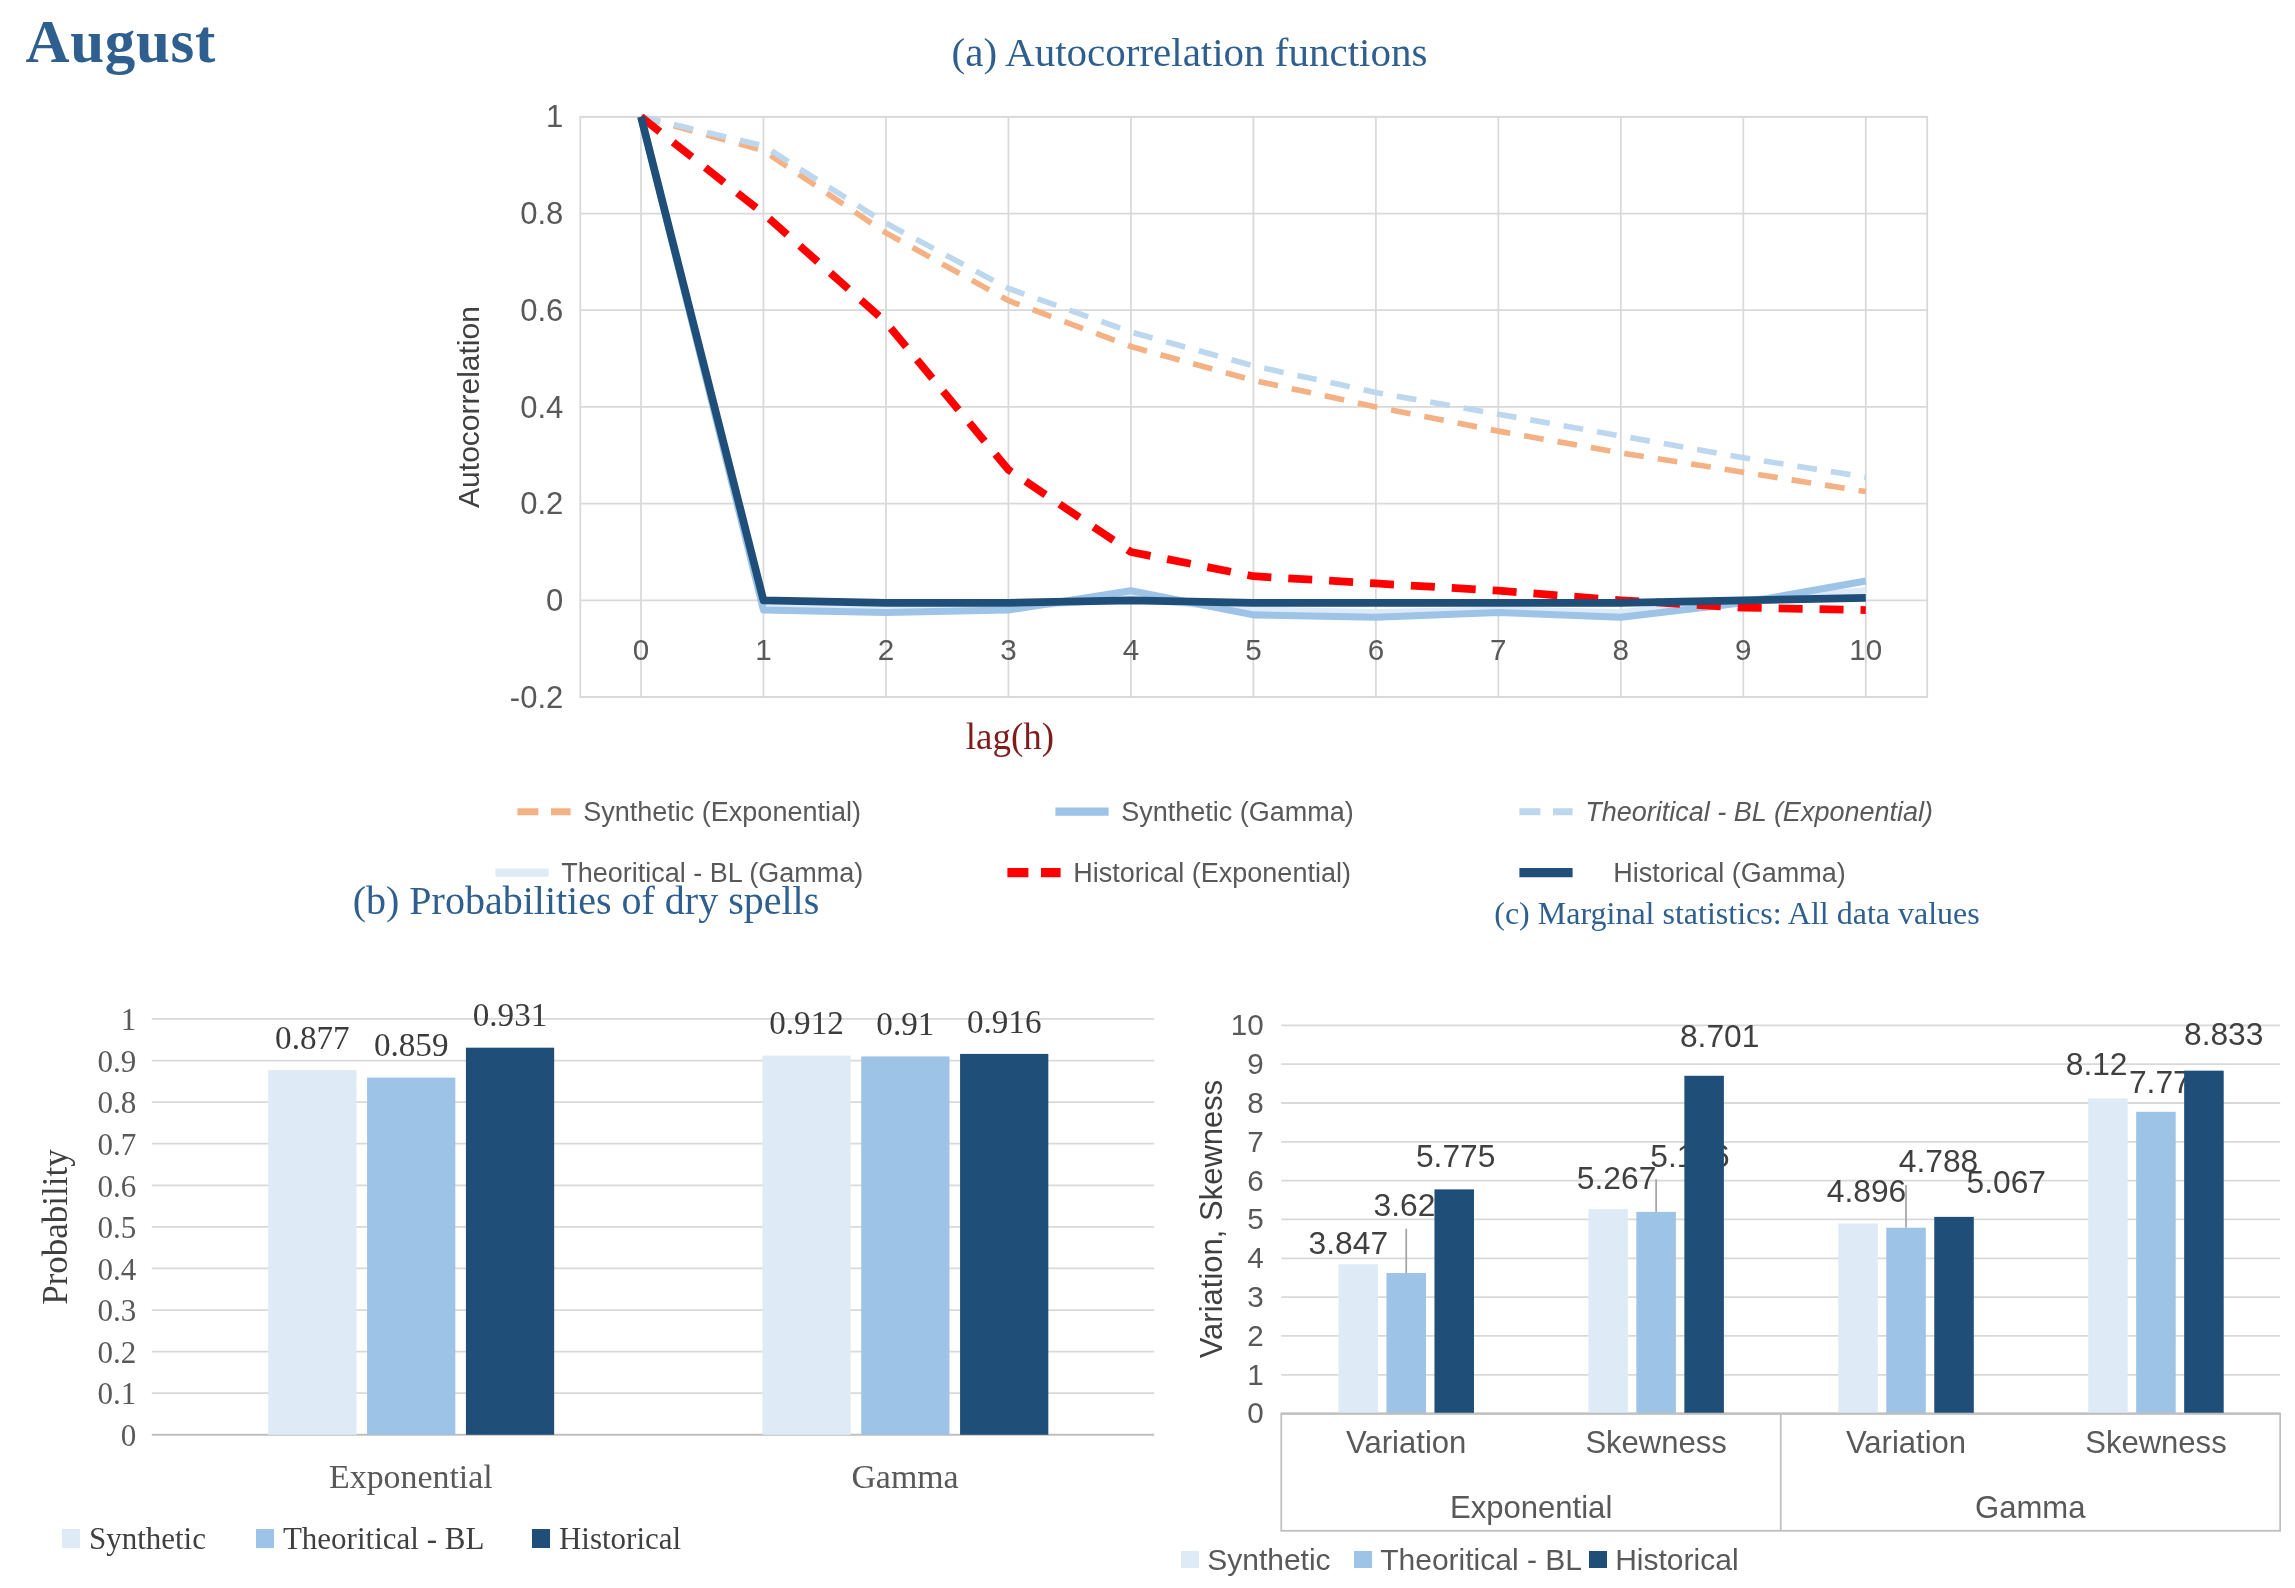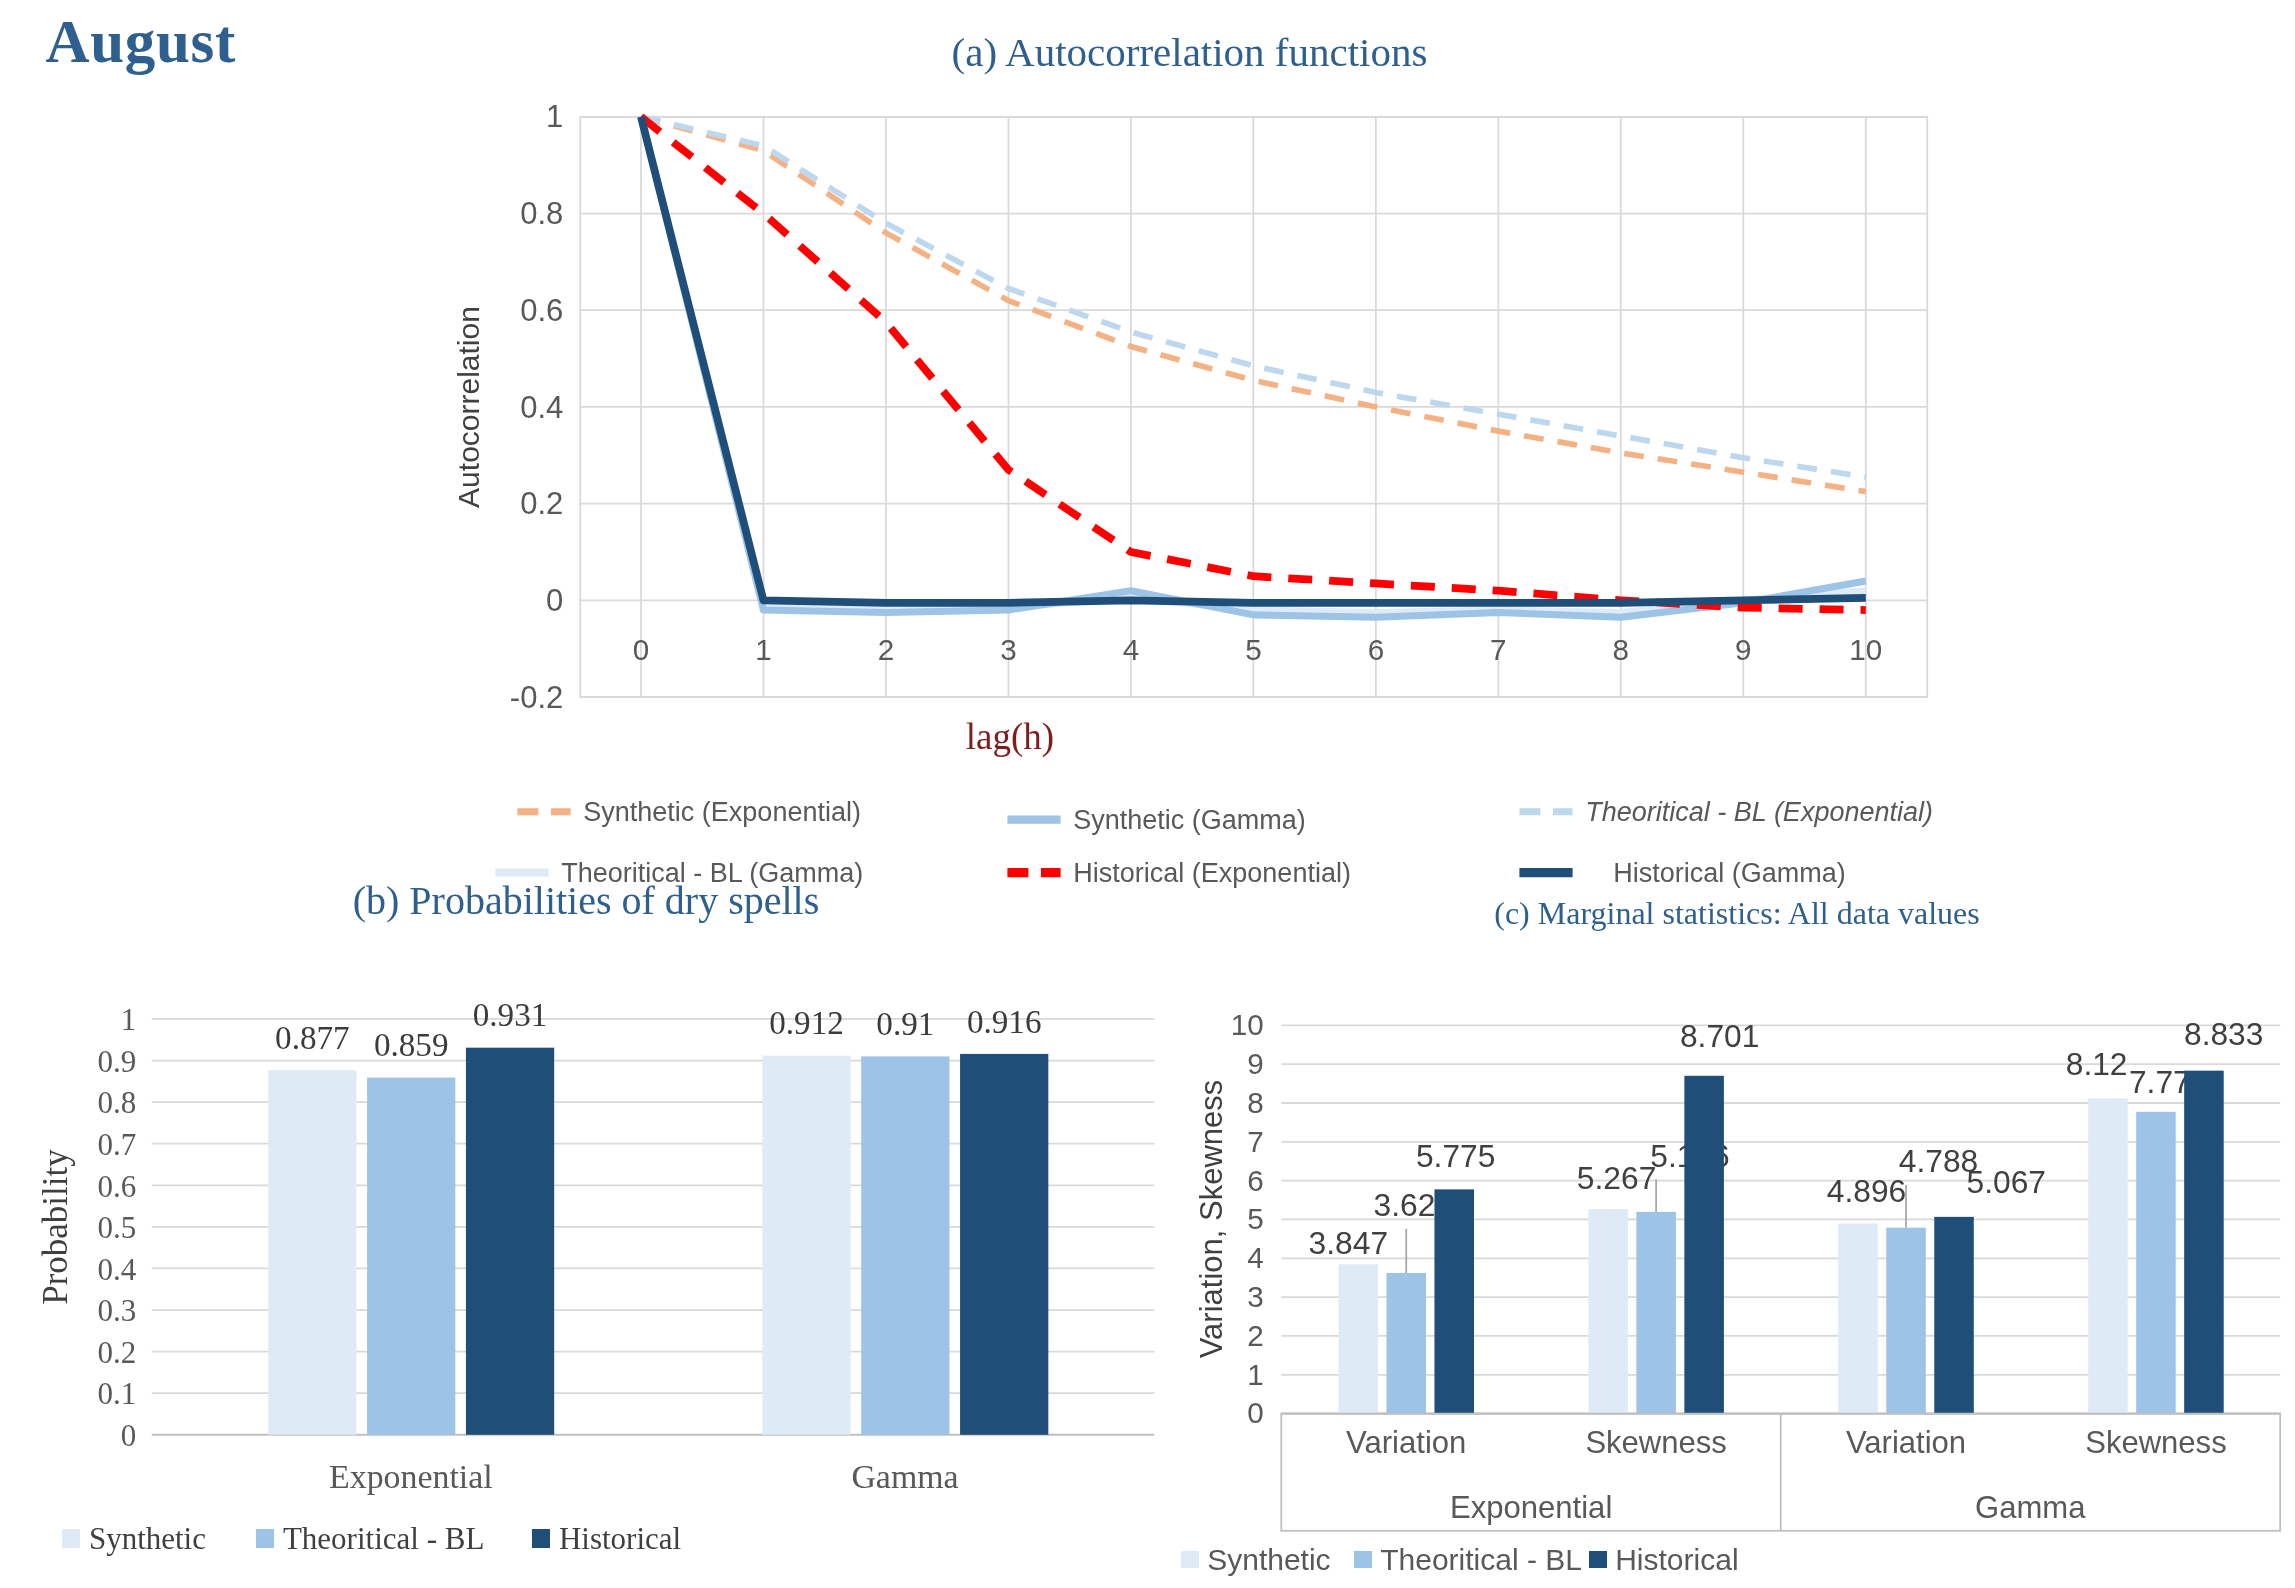--- a/index.html
+++ b/index.html
@@ -1,18 +1,18 @@
 <!DOCTYPE html>
 <html style="font-size:11.3px"><head>
 <meta charset="utf-8">
 <style>
   html,body{margin:0;padding:0;background:#ffffff;}
   body{width:2295px;height:1589px;position:relative;overflow:hidden;
        font-family:"Liberation Sans",sans-serif;}
-  .abs{position:absolute;margin-left:20px;}
+  .abs{position:absolute;}
   #page-heading{left:25.4px;top:7px;font-family:"Liberation Serif",serif;
       font-size:61px;font-weight:600;color:#2E5F8F;letter-spacing:0.7px;}
   .chart-title{position:absolute;font-family:"Liberation Serif",serif;
       color:#2E5F8F;font-size:41px;font-weight:400;text-align:center;white-space:nowrap;}
   #title-a{left:600px;top:28px;width:1179px;}
   #title-b{left:127px;top:877px;width:918px;font-size:40px;}
   #title-c{left:1278px;top:895px;width:918px;font-size:32px;}
   .rot-label{position:absolute;white-space:nowrap;transform:translate(-50%,-50%) rotate(-90deg);}
   #ylab-a{left:469px;top:407px;font-size:30px;color:#404040;}
   #ylab-b{left:56px;top:1227px;font-family:"Liberation Serif",serif;font-size:35px;color:#3f3f3f;}
@@ -190,21 +190,21 @@
     </g>
   </svg>
 
 <div id="legend-a">
     <div class="leg-item leg-a" style="left: 516px; top: 795px;">
       <svg width="56" height="11.3" class="sw" viewBox="0 0 80 16">
         <line x1="2" x2="78" y1="8" y2="8" stroke="#F4B183" stroke-width="10" stroke-dasharray="30 18"></line>
       </svg>
       <span>Synthetic (Exponential)</span>
     </div>
-    <div class="leg-item leg-a" style="left: 1006px; top: 795px; margin-top: 8px;">
+    <div class="leg-item leg-a" style="left: 1054px; top: 795px;">
       <svg width="56" height="11.3" class="sw" viewBox="0 0 80 16">
         <line x1="2" x2="78" y1="8" y2="8" stroke="#9DC3E6" stroke-width="12"></line>
       </svg>
       <span>Synthetic (Gamma)</span>
     </div>
     <div class="leg-item leg-a" style="left: 1518px; top: 795px; font-style: italic;">
       <svg width="56" height="11.3" class="sw" viewBox="0 0 80 16">
         <line x1="2" x2="78" y1="8" y2="8" stroke="#BDD7EE" stroke-width="10" stroke-dasharray="30 18"></line>
       </svg>
       <span>Theoritical - BL (Exponential)</span>

